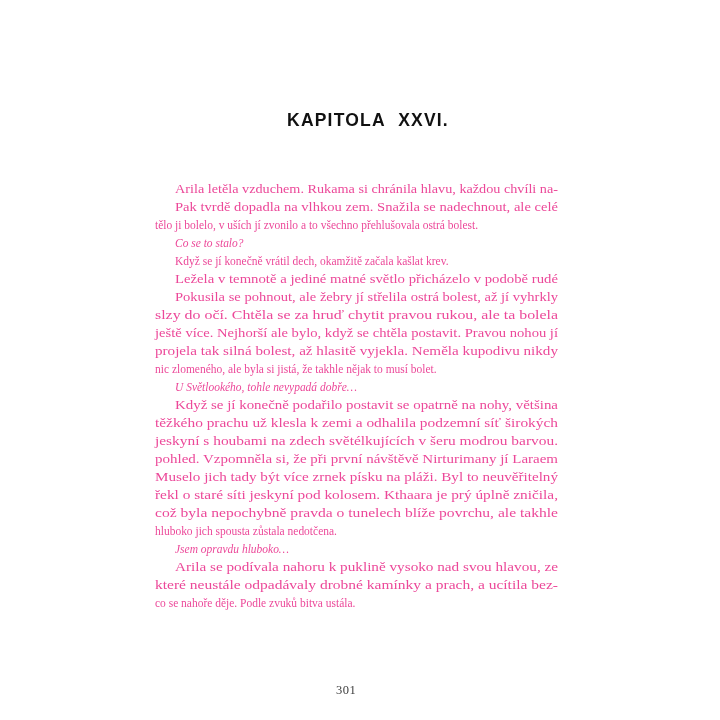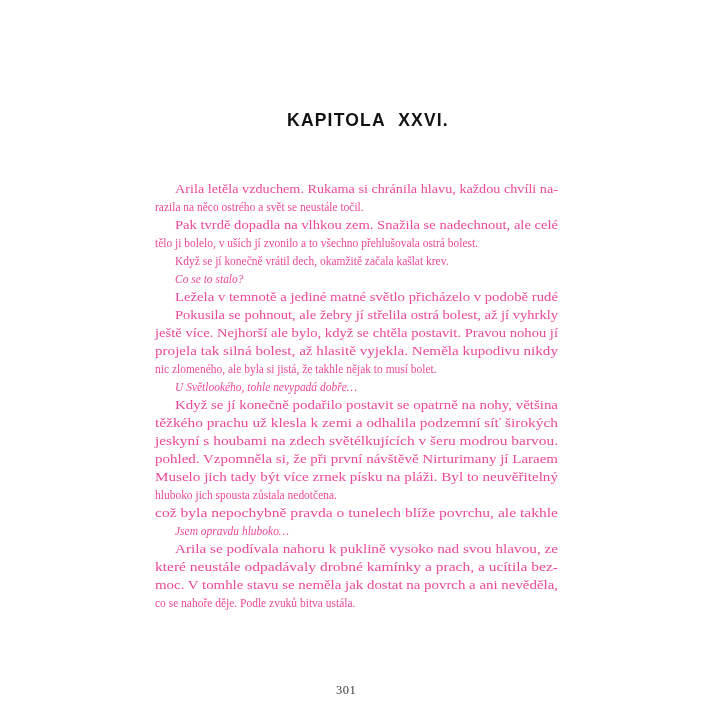--- a/index.html
+++ b/index.html
@@ -64,58 +64,58 @@
 </style>
 </head>
 <body>
 
 <div class="book-page">
   <h1 class="chapter-heading">KAPITOLA XXVI.</h1>
 
   <div class="text-block">
       <div class="paragraph">
         <div class="line first"><span class="line-inner" style="transform: scaleX(1.0771);">Arila letěla vzduchem. Rukama si chránila hlavu, každou chvíli na-</span></div>
-        <div class="line last"><span class="line-inner" style="transform: scaleX(0.87);">razila na něco ostrého a svět se neustále točil.</span></div>
       </div>
       <div class="paragraph">
         <div class="line first"><span class="line-inner" style="transform: scaleX(1.1056);">Pak tvrdě dopadla na vlhkou zem. Snažila se nadechnout, ale celé</span></div>
         <div class="line last"><span class="line-inner" style="transform: scaleX(0.87);">tělo ji bolelo, v uších jí zvonilo a to všechno přehlušovala ostrá bolest.</span></div>
       </div>
+      <div class="paragraph italic">
+        <div class="line first last"><span class="line-inner" style="transform: scaleX(0.87);">Co se to stalo?</span></div>
+      </div>
       <div class="paragraph">
         <div class="line first last"><span class="line-inner" style="transform: scaleX(0.87);">Když se jí konečně vrátil dech, okamžitě začala kašlat krev.</span></div>
-      </div>
-      <div class="paragraph italic">
-        <div class="line first last"><span class="line-inner" style="transform: scaleX(0.87);">Co se to stalo?</span></div>
       </div>
       <div class="paragraph">
         <div class="line first"><span class="line-inner" style="transform: scaleX(1.1175);">Ležela v temnotě a jediné matné světlo přicházelo v podobě rudé</span></div>
       </div>
       <div class="paragraph">
         <div class="line first"><span class="line-inner" style="transform: scaleX(1.1019);">Pokusila se pohnout, ale žebry jí střelila ostrá bolest, až jí vyhrkly</span></div>
+        <div class="line"><span class="line-inner" style="transform: scaleX(1.205);">slzy do očí. Chtěla se za hruď chytit pravou rukou, ale ta bolela</span></div>
         <div class="line"><span class="line-inner" style="transform: scaleX(1.107);">ještě více. Nejhorší ale bylo, když se chtěla postavit. Pravou nohou jí</span></div>
         <div class="line"><span class="line-inner" style="transform: scaleX(1.1474);">projela tak silná bolest, až hlasitě vyjekla. Neměla kupodivu nikdy</span></div>
         <div class="line last"><span class="line-inner" style="transform: scaleX(0.87);">nic zlomeného, ale byla si jistá, že takhle nějak to musí bolet.</span></div>
       </div>
       <div class="paragraph italic">
         <div class="line first last"><span class="line-inner" style="transform: scaleX(0.87);">U Světlookého, tohle nevypadá dobře…</span></div>
       </div>
       <div class="paragraph">
         <div class="line first"><span class="line-inner" style="transform: scaleX(1.131);">Když se jí konečně podařilo postavit se opatrně na nohy, většina</span></div>
         <div class="line"><span class="line-inner" style="transform: scaleX(1.1665);">těžkého prachu už klesla k zemi a odhalila podzemní síť širokých</span></div>
         <div class="line"><span class="line-inner" style="transform: scaleX(1.1681);">jeskyní s houbami na zdech světélkujících v šeru modrou barvou.</span></div>
         <div class="line"><span class="line-inner" style="transform: scaleX(1.1364);">pohled. Vzpomněla si, že při první návštěvě Nirturimany jí Laraem</span></div>
         <div class="line"><span class="line-inner" style="transform: scaleX(1.1462);">Muselo jich tady být více zrnek písku na pláži. Byl to neuvěřitelný</span></div>
+        <div class="line"><span class="line-inner" style="transform: scaleX(1.162);">řekl o staré síti jeskyní pod kolosem. Kthaara je prý úplně zničila,</span></div>
+        <div class="line"><span class="line-inner" style="transform: scaleX(1.1809);">což byla nepochybně pravda o tunelech blíže povrchu, ale takhle</span></div>
         <div class="line last"><span class="line-inner" style="transform: scaleX(0.87);">hluboko jich spousta zůstala nedotčena.</span></div>
-        <div class="line"><span class="line-inner" style="transform: scaleX(1.1809);">což byla nepochybně pravda o tunelech blíže povrchu, ale takhle</span></div>
       </div>
       <div class="paragraph italic">
         <div class="line first last"><span class="line-inner" style="transform: scaleX(0.87);">Jsem opravdu hluboko…</span></div>
       </div>
       <div class="paragraph">
         <div class="line first"><span class="line-inner" style="transform: scaleX(1.153);">Arila se podívala nahoru k puklině vysoko nad svou hlavou, ze</span></div>
         <div class="line"><span class="line-inner" style="transform: scaleX(1.1758);">které neustále odpadávaly drobné kamínky a prach, a ucítila bez-</span></div>
-        <div class="line"><span class="line-inner" style="transform: scaleX(1.129);">moc. V tomhle stavu se neměla jak dostat na povrch a ani nevěděla,</span></div>
         <div class="line last"><span class="line-inner" style="transform: scaleX(0.87);">co se nahoře děje. Podle zvuků bitva ustála.</span></div>
       </div>
     </div>
 
   <div class="page-number">301</div>
 </div>
 
 </body></html>

